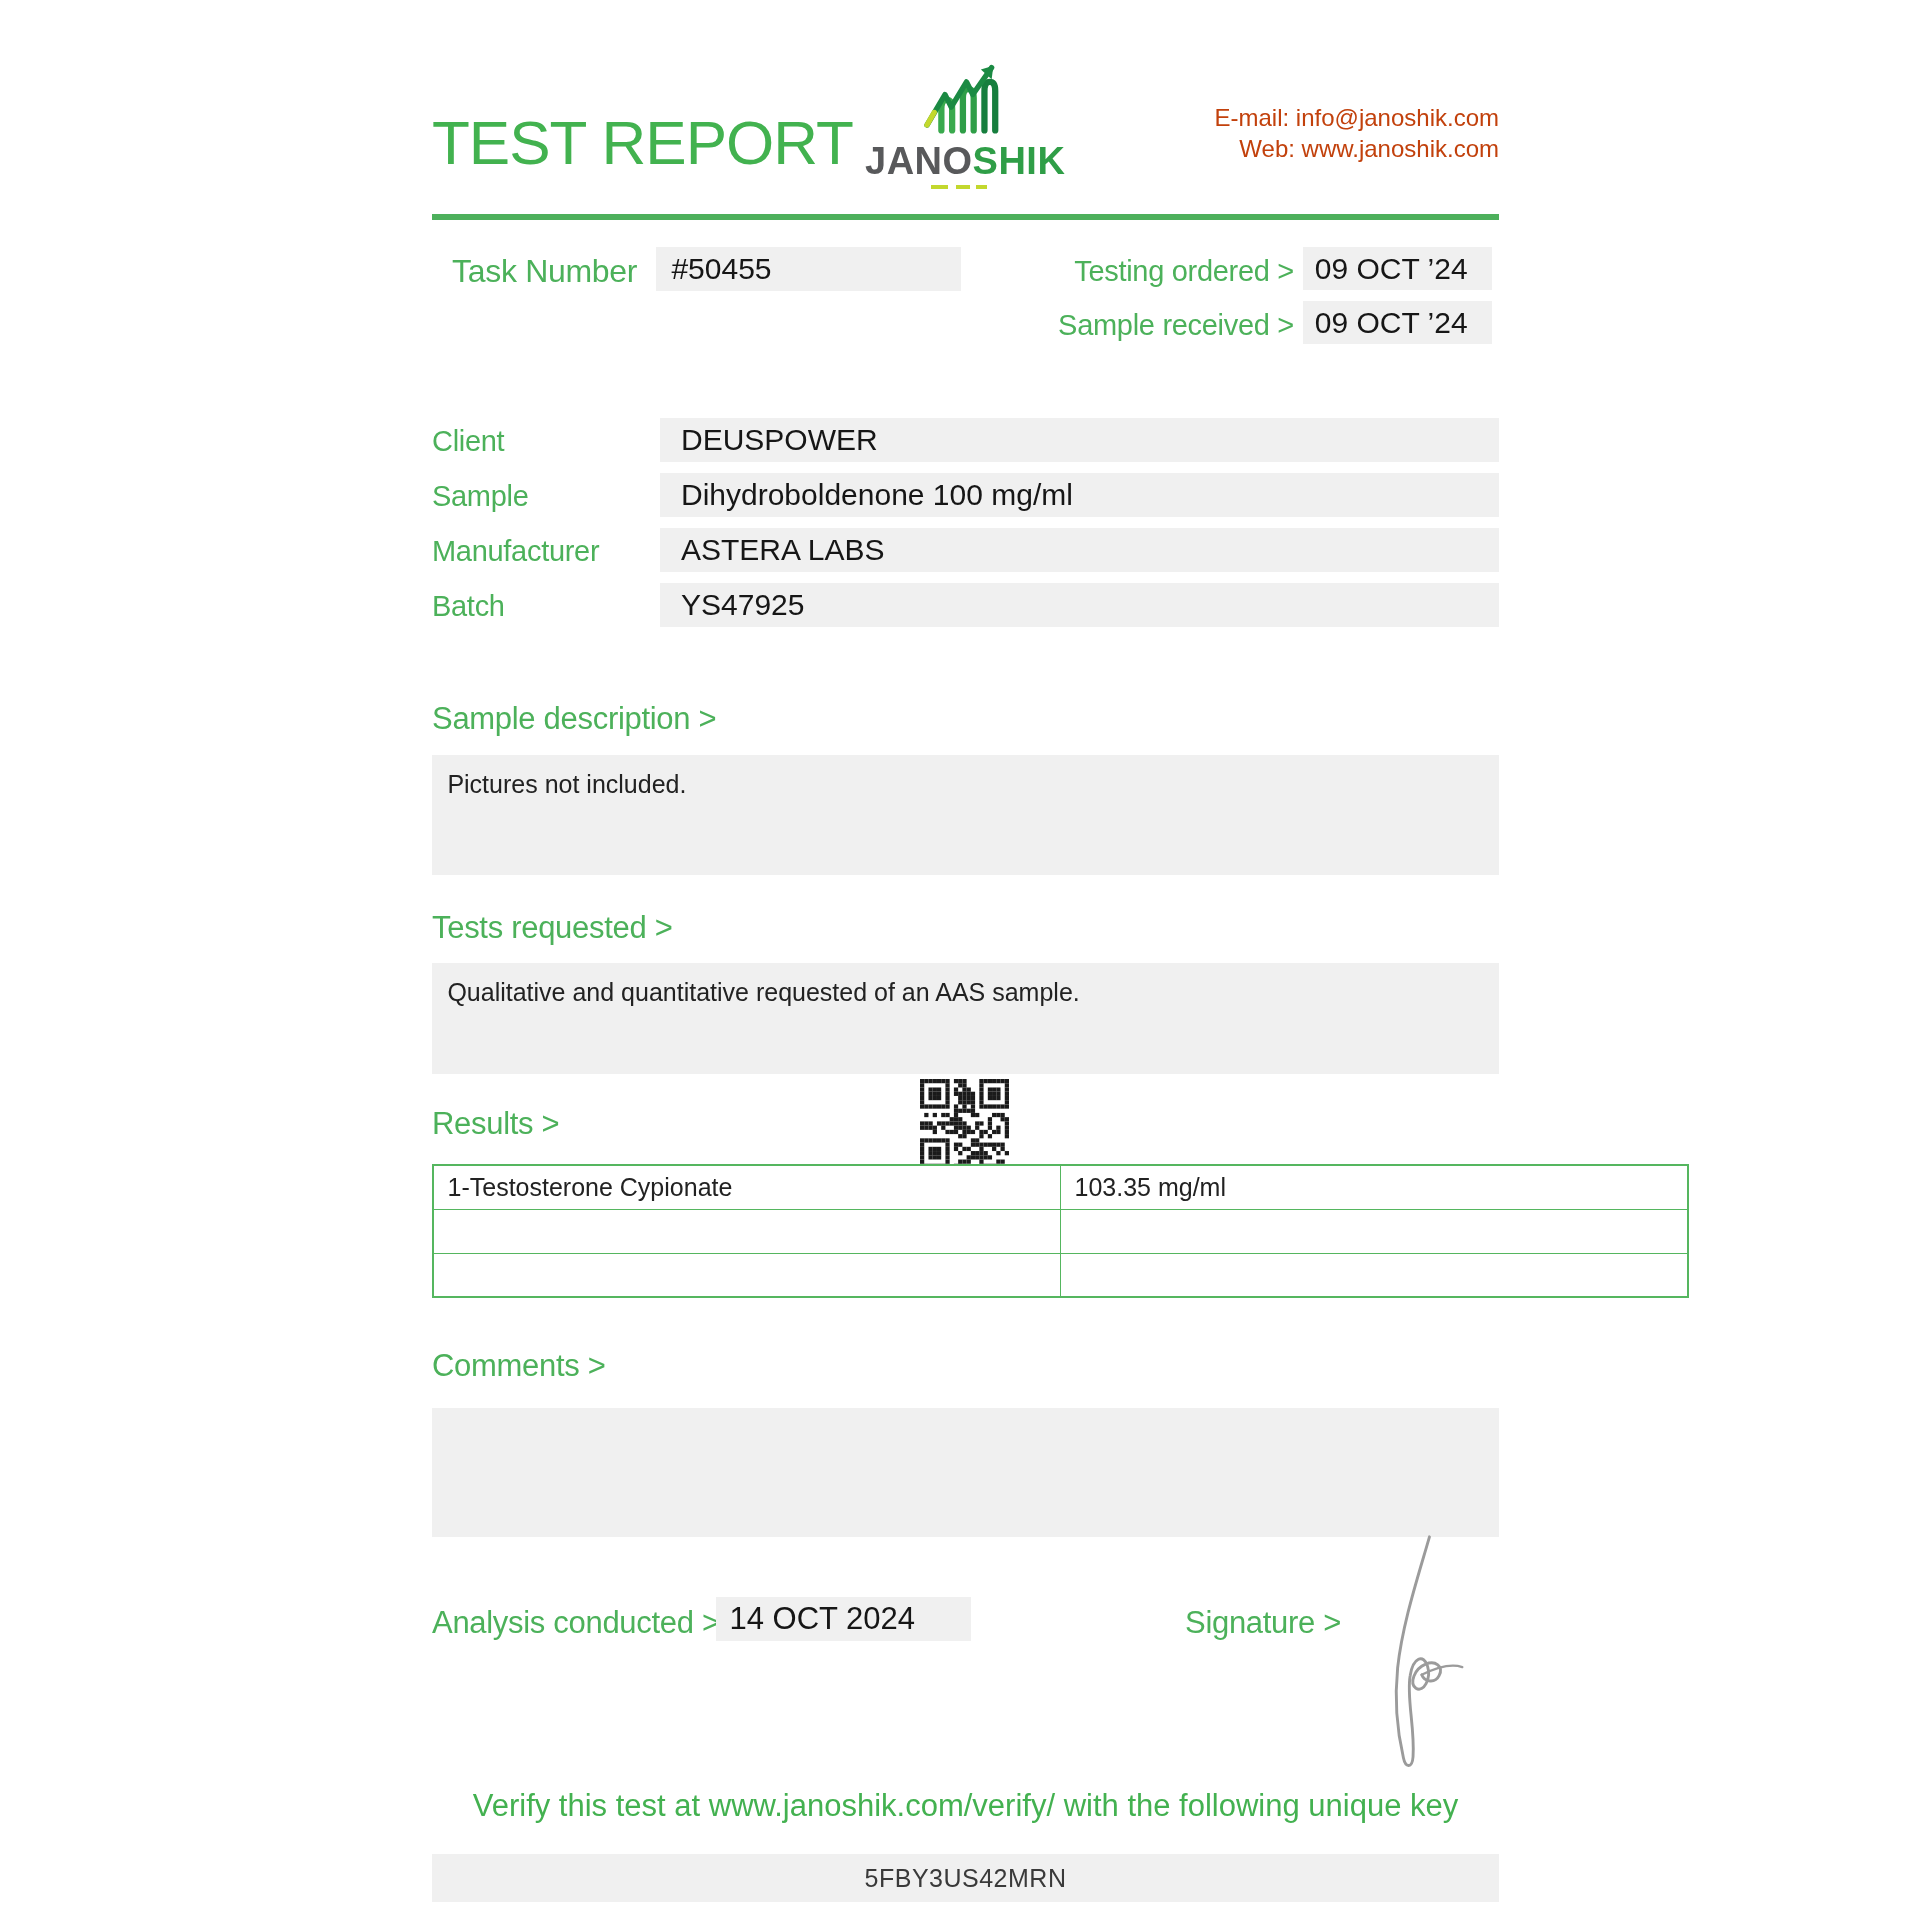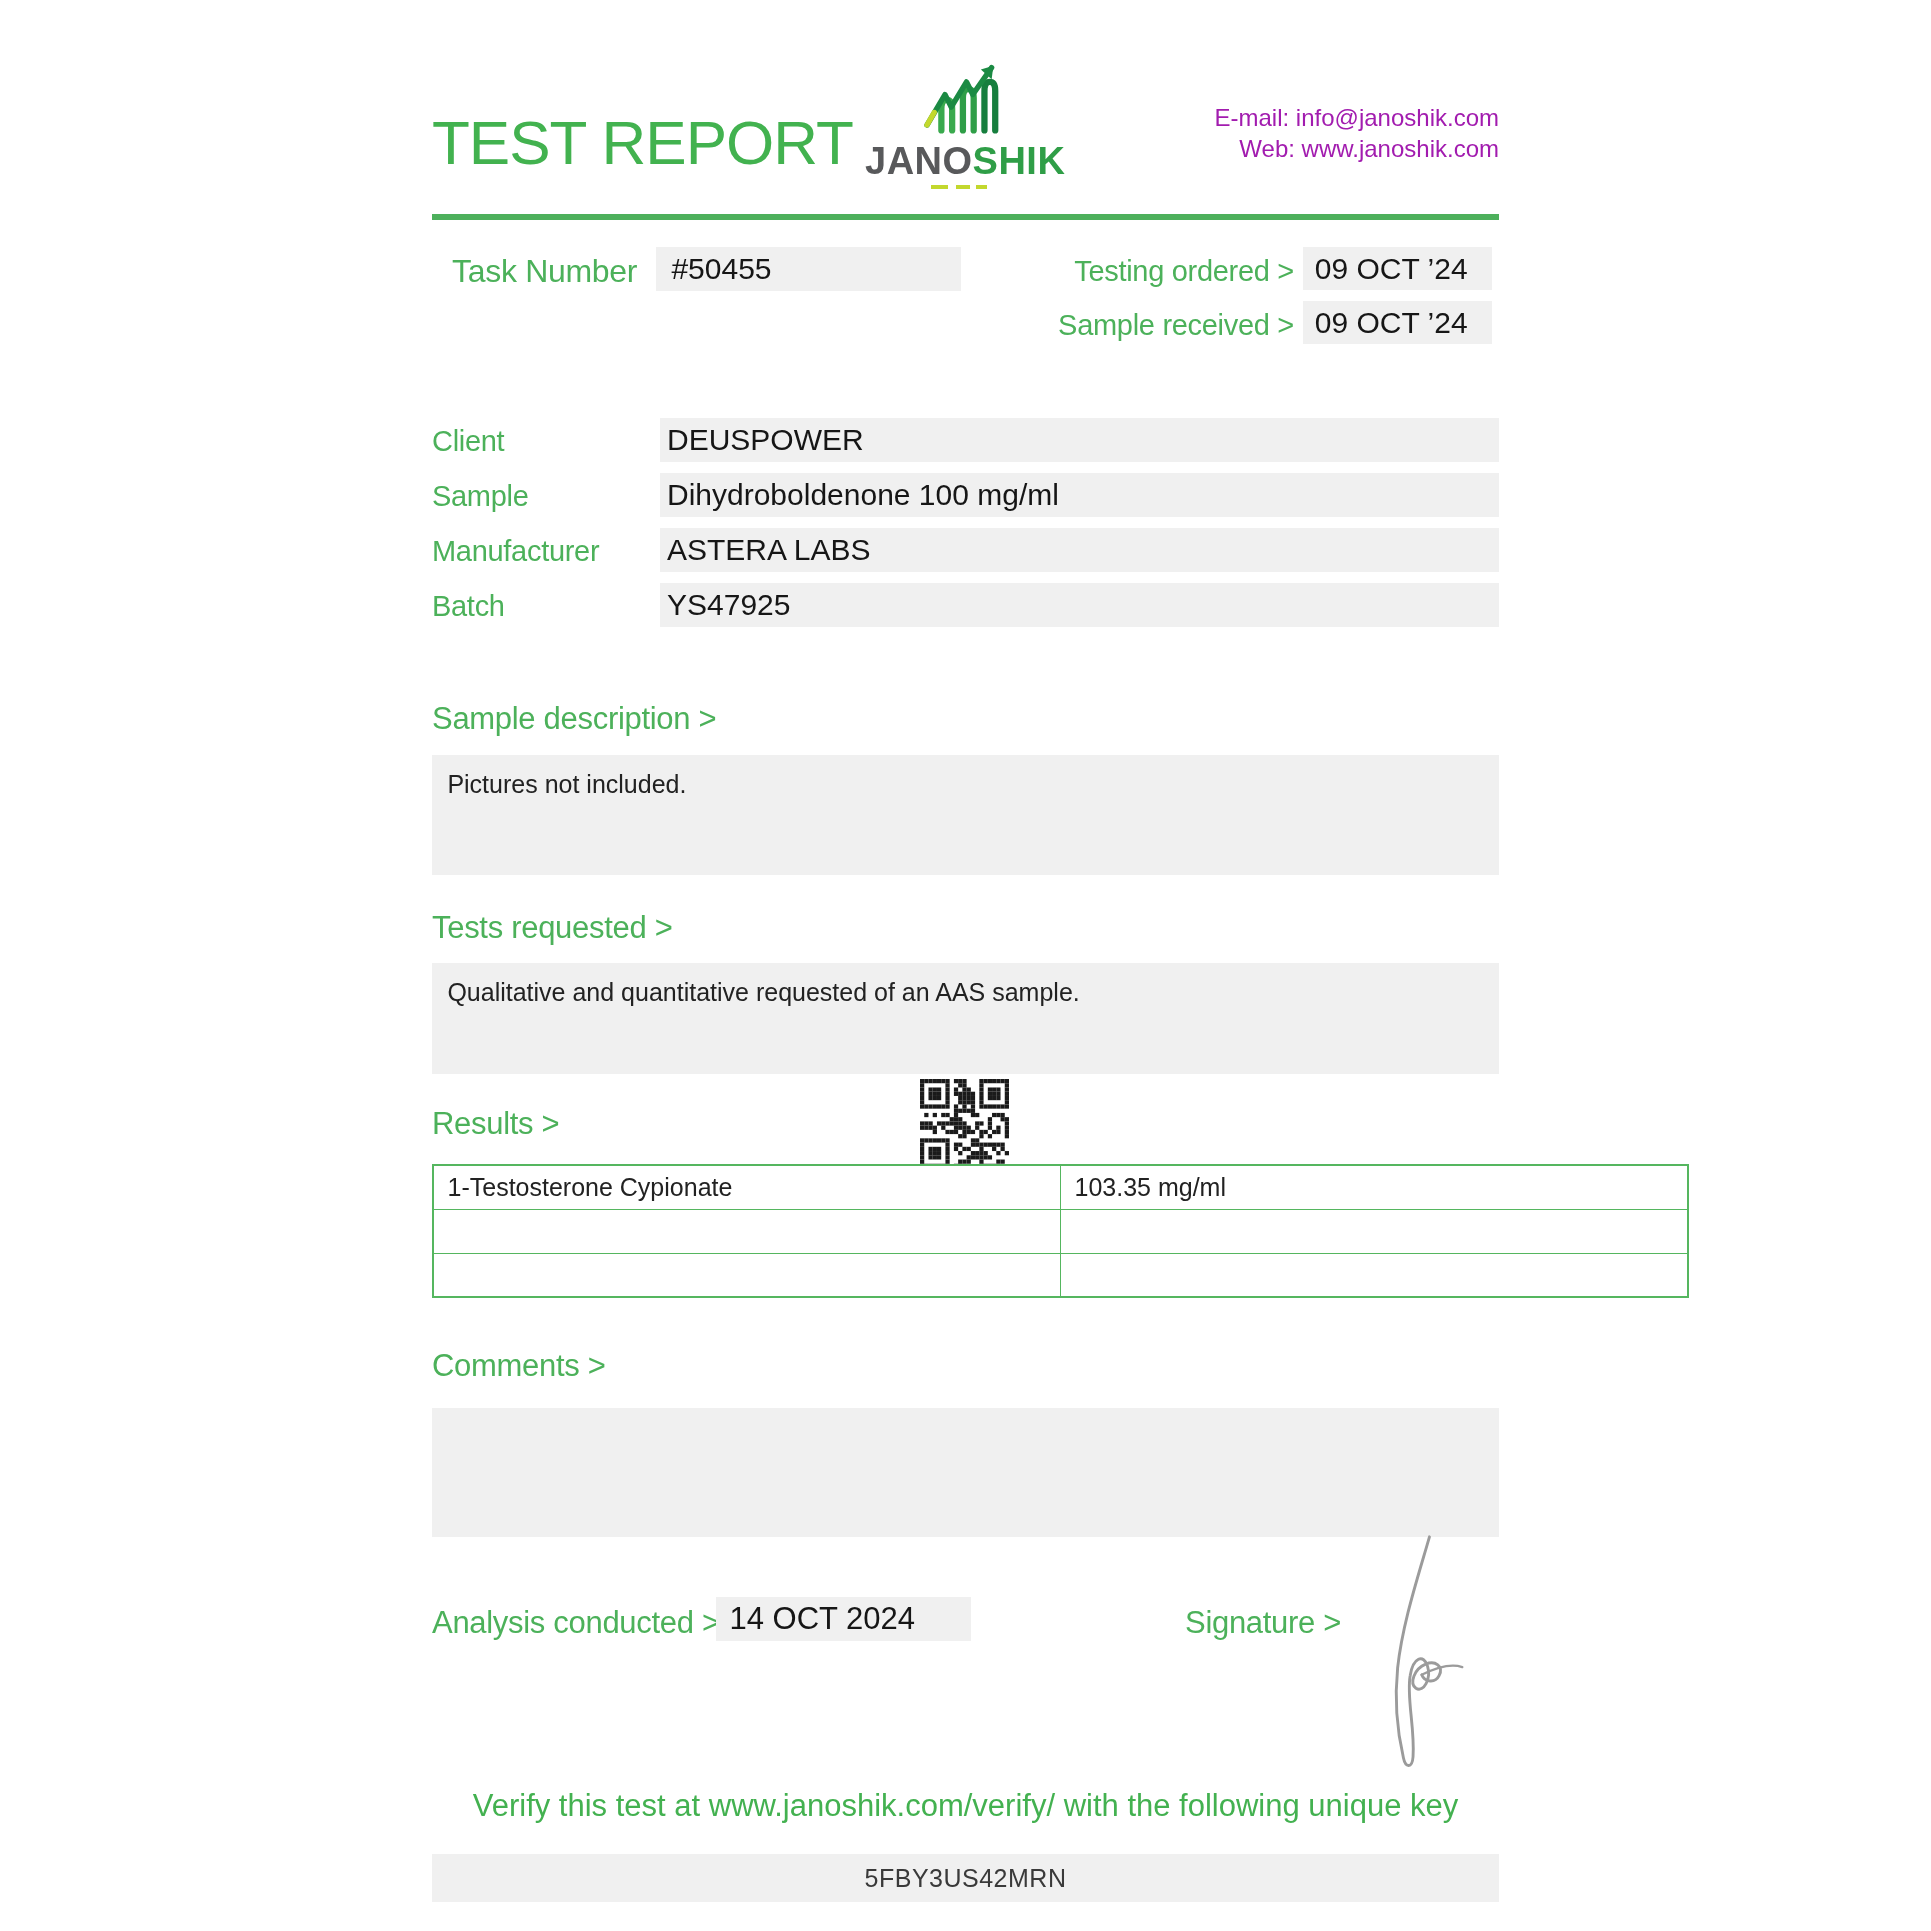--- a/index.html
+++ b/index.html
@@ -12,40 +12,40 @@
 
   
   .title { position:absolute; left:0; top:112px; font-size:62px; line-height:1; color:#42b24f; letter-spacing:-1px; }
   .logo { position:absolute; left:433px; top:64px; width:203px; }
   .logo-icon { display:block; margin:0 auto; }
   .logo-word { font-size:38px; font-weight:bold; letter-spacing:0.5px; margin-top:5.8px; }
   .logo-word .jano { color:#58595b; }
   .logo-word .shik { color:#2f9e47; }
   .logo-accent { display:block; margin:1.9px auto 0 66px; width:56px; height:3.9px;
     background:linear-gradient(90deg,#c3d82e 0 30%, transparent 30% 45%, #c3d82e 45% 70%, transparent 70% 80%, #c3d82e 80% 100%); }
-  .contact { position:absolute; right:0; top:102px; text-align:right; font-size:24px; line-height:31px; color:#a21caf; }
+  .contact { position:absolute; right:0; top:102px; text-align:right; font-size:24px; line-height:31px; color:#c2410c; }
 
   .rule { position:absolute; left:0; top:214px; width:1067px; height:5.8px; background:#4db05c; }
 
   
   .task-label { position:absolute; left:0; top:253px; font-size:32px;margin-left:20px; }
   .task-box { position:absolute; left:224px; top:247px; width:305px; height:44px; background:#f0f0f0;
     font-size:30px; color:#161616; display:flex; align-items:center; padding-left:15.4px; }
   .ordered-label { position:absolute; right:205px; top:255px; font-size:29px; white-space:nowrap; }
   .ordered-box { position:absolute; right:6.8px; top:247px; width:189px; height:43px; background:#f0f0f0;
     font-size:30px; color:#161616; display:flex; align-items:center; padding-left:11.6px; white-space:nowrap; }
   .received-label { position:absolute; right:205px; top:309px; font-size:29px; white-space:nowrap; }
   .received-box { position:absolute; right:6.8px; top:301px; width:189px; height:43px; background:#f0f0f0;
     font-size:30px; color:#161616; display:flex; align-items:center; padding-left:11.6px; white-space:nowrap; }
 
   
   .detail-row { position:absolute; left:0; width:1067px; height:44px; }
   .detail-row .dlabel { position:absolute; left:0; top:6.8px; font-size:29px; }
   .detail-row .dbox { position:absolute; left:228px; top:0; width:839px; height:44px; background:#f0f0f0;
-    font-size:30px; color:#161616; display:flex; align-items:center; padding-left:7px; }
+    font-size:30px; color:#161616; display:flex; align-items:center; padding-left:21px; }
 
   
   .sec-label { position:absolute; left:0; font-size:31px; }
   .sec-box { position:absolute; left:0; width:1067px; background:#f0f0f0; font-size:25px; color:#222;
     padding:13.5px 15.4px; line-height:31px; }
 
   .qr { position:absolute; left:488px; top:1079px; width:89px; height:89px; }
   .qr svg rect { fill:#1a1a1a; }
 
   table.results { position:absolute; left:0; top:1164px; width:1257px; border-collapse:collapse; table-layout:fixed; }

